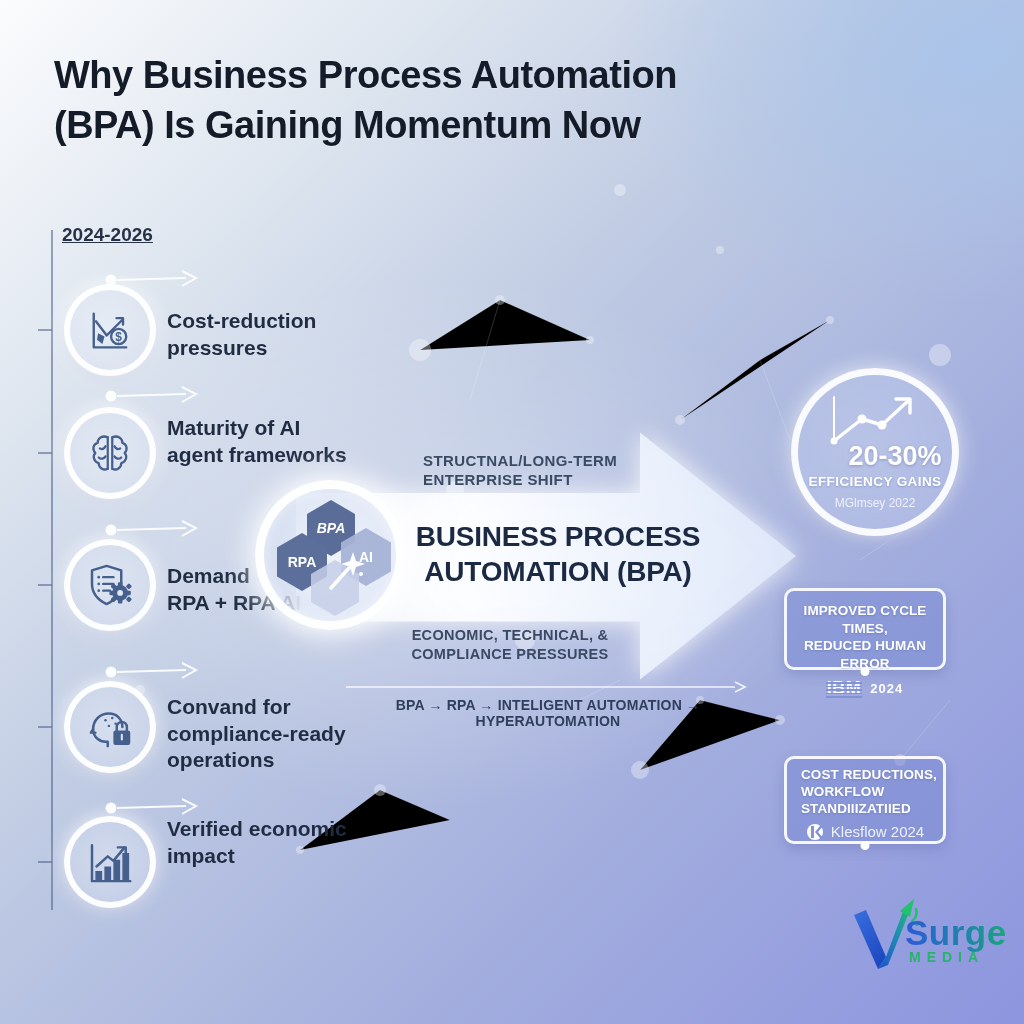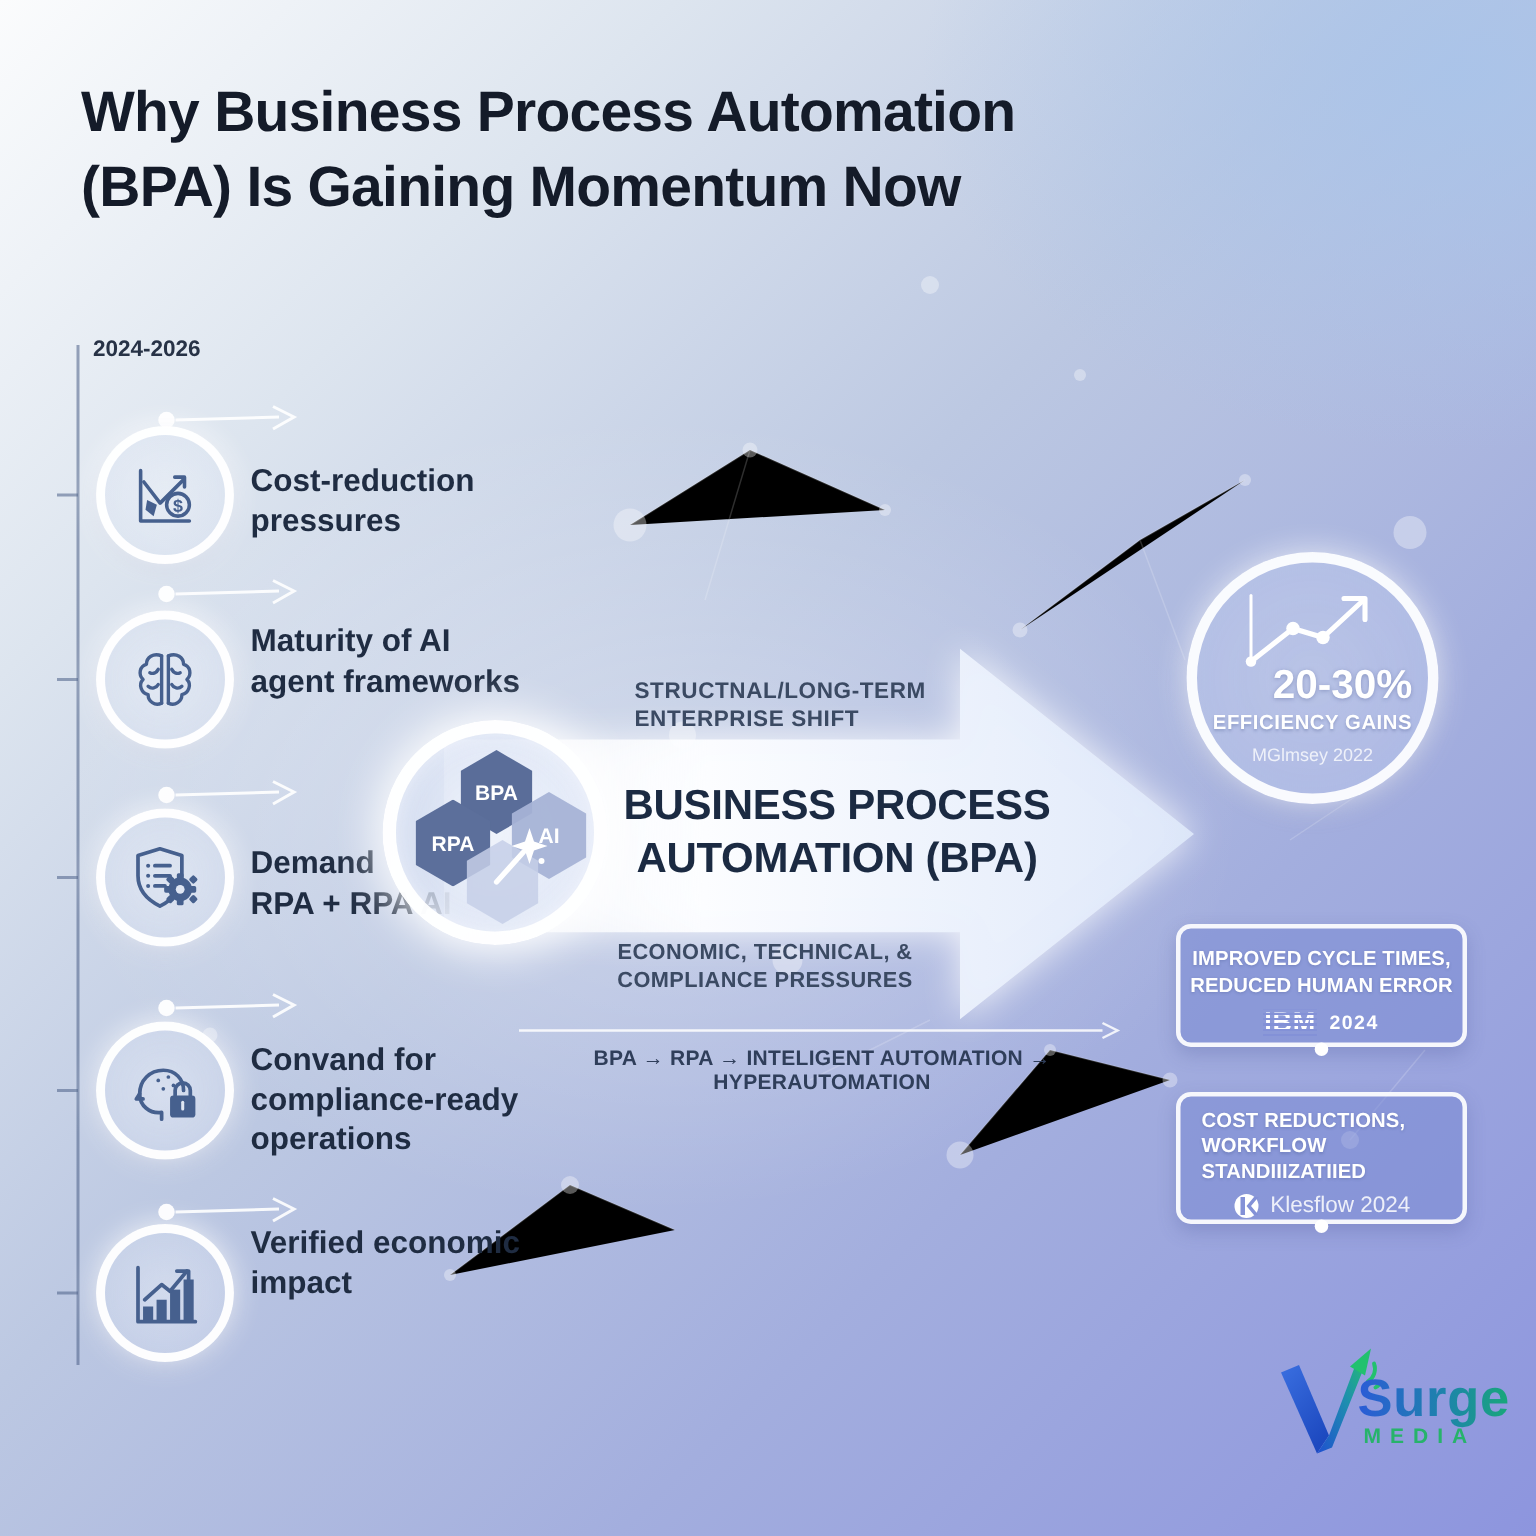--- a/index.html
+++ b/index.html
@@ -17,21 +17,21 @@
   .pre { white-space:pre-line; }
 
   
   .title {
     position:absolute; left:54px; top:50px; width:760px;
     font-size:38px; font-weight:800; line-height:1.32; letter-spacing:-0.5px;
     color:#141b29; text-shadow:0 1px 1px rgba(255,255,255,0.35);
   }
 
   
-  .period { position:absolute; left:62px; top:224px; font-size:15px; font-weight:700; color:#273246; }
+  .period { position:absolute; left:62px; top:224px; font-size:19px; font-weight:700; color:#273246;text-decoration:underline; }
   .vline  { position:absolute; left:51px; top:230px; width:2px; height:680px; background:rgba(75,95,135,0.55); }
   .tick   { position:absolute; left:38px; width:14px; height:2px; background:rgba(75,95,135,0.55); }
 
   .item-circle {
     position:absolute; width:92px; height:92px; border-radius:50%;
     border:6px solid rgba(255,255,255,0.95);
     background:radial-gradient(circle, rgba(240,244,251,0.45), rgba(214,223,242,0.30));
     box-shadow:0 0 18px rgba(255,255,255,0.85), 0 4px 10px rgba(90,105,160,0.18);
     display:flex; align-items:center; justify-content:center;
   }
@@ -69,21 +69,21 @@
     border:9px solid rgba(255,255,255,0.96); z-index:3;
     background:radial-gradient(circle, rgba(235,240,250,0.65), rgba(210,220,242,0.75));
     box-shadow:0 0 28px 6px rgba(255,255,255,0.85), inset 0 0 14px rgba(255,255,255,0.55);
   }
   .hex {
     position:absolute; z-index:4;
     clip-path:polygon(50% 0, 100% 25%, 100% 75%, 50% 100%, 0 75%, 0 25%);
     display:flex; align-items:center; justify-content:center;
     color:#fff; font-weight:700; font-size:14px;
   }
-  .hex-bpa   { left:307px; top:500px; width:48px; height:56px; background:#5a6d99; }
+  .hex-bpa   { left:307px; top:500px; width:48px; height:56px; background:#5a6d99;font-style:italic; }
   .hex-rpa   { left:277px; top:533px; width:50px; height:58px; background:#5c6f9b; }
   .hex-ai    { left:341px; top:528px; width:50px; height:58px; background:rgba(167,179,214,0.95); }
   .hex-blank { left:311px; top:560px; width:48px; height:56px; background:rgba(198,207,231,0.85); }
   .sparkle { position:absolute; left:323px; top:546px; z-index:5; }
 
   
   .evo-arrow { position:absolute; left:345px; top:681px; z-index:4; }
   .evo-text  {
     position:absolute; left:343px; top:697px; width:410px; z-index:4;
     font-size:14px; font-weight:700; color:#2f3e5a; letter-spacing:0.2px;text-align:center;
@@ -97,30 +97,30 @@
     box-shadow:0 0 20px rgba(255,255,255,0.75), 0 6px 14px rgba(80,95,160,0.22);
     display:flex; flex-direction:column; align-items:center; padding-top:14px; z-index:2;
   }
   .badge-value { font-size:27px; font-weight:800; color:#fff; margin-top:-10px;
     text-shadow:0 1px 3px rgba(60,75,130,0.35);margin-left:40px; }
   .badge-label { font-size:13.5px; font-weight:800; color:#fff; letter-spacing:0.4px; margin-top:2px;
     text-shadow:0 1px 2px rgba(60,75,130,0.30); }
   .badge-source { font-size:12px; font-weight:400; color:rgba(255,255,255,0.78); margin-top:7px; }
 
   .card {
-    position:absolute; left:784px; width:194px; border-radius:10px;
+    position:absolute; left:784px; width:162px; border-radius:10px;
     border:3px solid rgba(255,255,255,0.92); background:rgba(122,138,212,0.55);
-    box-shadow:0 5px 12px rgba(70,85,150,0.25); z-index:2;margin-top:28px;
+    box-shadow:0 5px 12px rgba(70,85,150,0.25); z-index:2;
   }
   .card::after {
     content:""; position:absolute; left:50%; bottom:-9px; transform:translateX(-50%);
     width:9px; height:9px; border-radius:50%; background:#fff;
   }
   .card-ibm { top:588px; height:82px; }
-  .card-kf  { top:700px; height:88px; }
+  .card-kf  { top:756px; height:88px; }
   .card-text-c {
     margin-top:11px; text-align:center;
     font-size:13.5px; font-weight:800; color:#fff; line-height:1.3; letter-spacing:0.1px;
     text-shadow:0 1px 2px rgba(60,75,130,0.30);
   }
   .card-text-l {
     margin:8px 0 0 14px; text-align:left;
     font-size:13.5px; font-weight:800; color:#fff; line-height:1.25; letter-spacing:0.1px;
     text-shadow:0 1px 2px rgba(60,75,130,0.30);
   }

